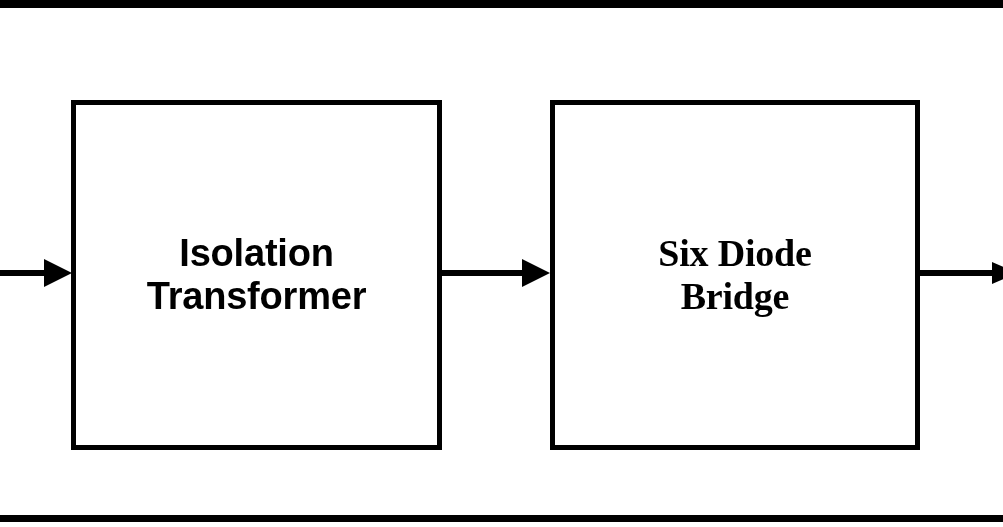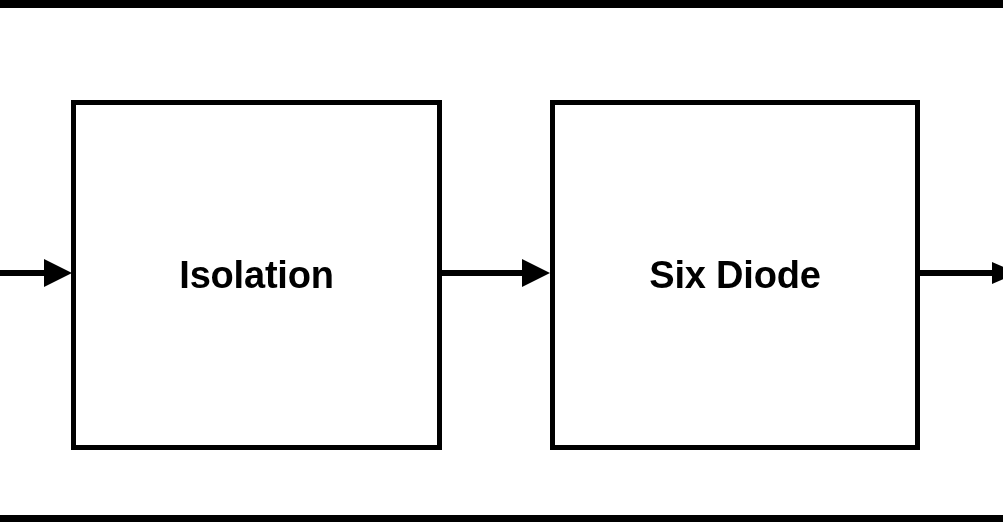--- a/index.html
+++ b/index.html
@@ -44,20 +44,21 @@
     left: 71px;
     top: 100px;
     width: 371px;
     height: 350px;
   }
   #block-six-diode-bridge {
     left: 550px;
     top: 100px;
     width: 370px;
     height: 350px;
+    font-family: Liberation Serif, serif;
   }
   .block-text {
     color: #000000;
     font-weight: bold;
     font-size: 38px;
     line-height: 1.13;
     letter-spacing: -0.2px;
     text-align: center;
     white-space: nowrap;
     user-select: none;
@@ -82,31 +83,33 @@
 
   <div class="arrow" id="arrow-input">
     <svg width="72" height="30" viewBox="0 0 72 30" xmlns="http://www.w3.org/2000/svg">
       <rect x="0" y="12" width="50" height="6" fill="#000000"></rect>
       <polygon points="44,1 72,15 44,29" fill="#000000"></polygon>
     </svg>
   </div>
 
   <div class="block" id="block-isolation-transformer">
     <div class="block-text">Isolation</div>
+    <div class="block-text">Transformer</div>
   </div>
 
   <div class="arrow" id="arrow-interstage">
     <svg width="112" height="30" viewBox="0 0 112 30" xmlns="http://www.w3.org/2000/svg">
       <rect x="0" y="12" width="88" height="6" fill="#000000"></rect>
       <polygon points="82,1 110,15 82,29" fill="#000000"></polygon>
     </svg>
   </div>
 
   <div class="block" id="block-six-diode-bridge">
     <div class="block-text">Six Diode</div>
+    <div class="block-text">Bridge</div>
   </div>
 
   <div class="arrow" id="arrow-output">
     <svg width="85" height="30" viewBox="0 0 85 30" xmlns="http://www.w3.org/2000/svg">
       <rect x="0" y="12" width="76" height="6" fill="#000000"></rect>
       <polygon points="74,4 100,15 74,26" fill="#000000"></polygon>
     </svg>
   </div>
 
   <div class="rule rule-bottom"></div>

